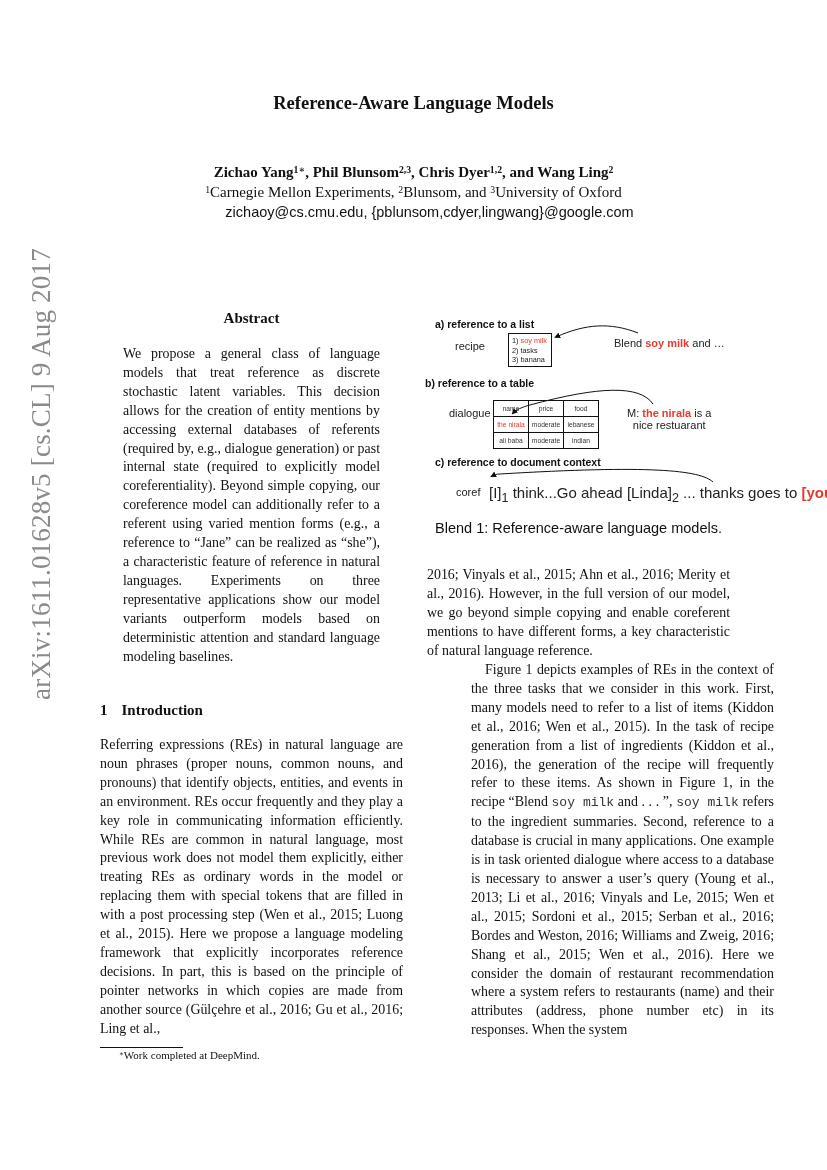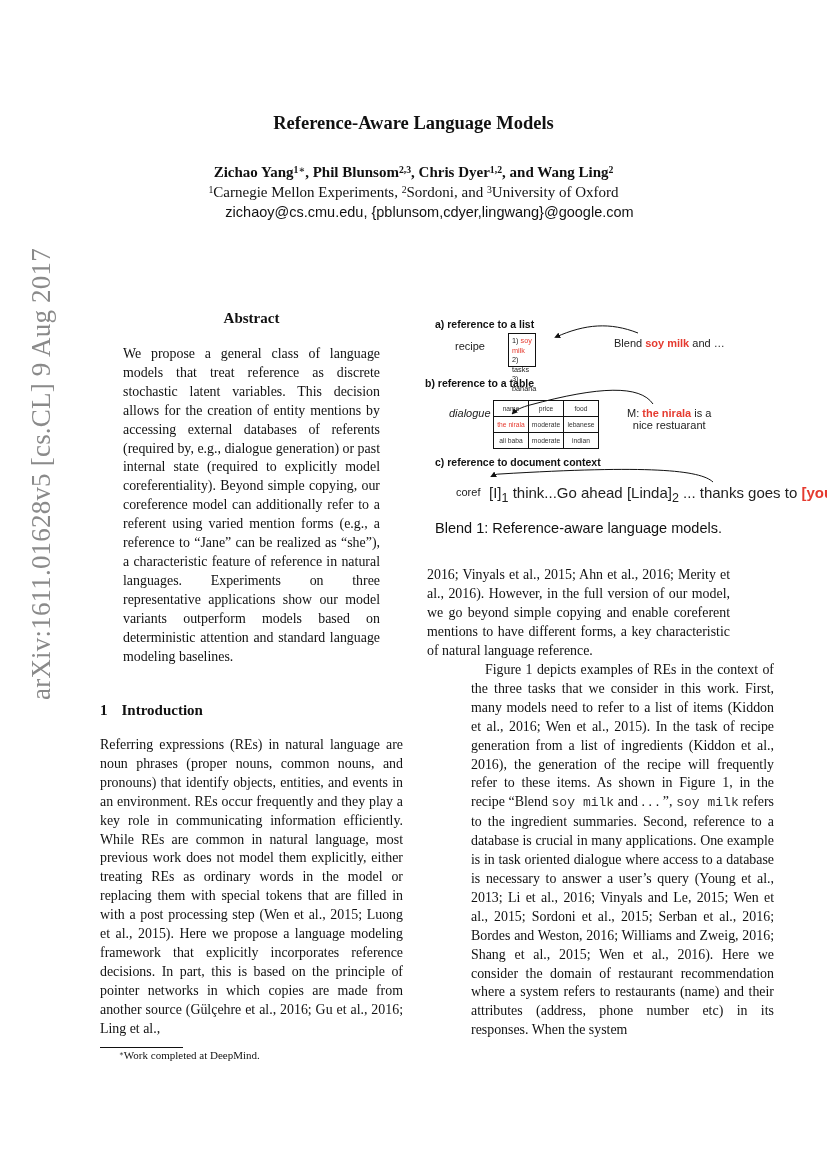--- a/index.html
+++ b/index.html
@@ -3,21 +3,21 @@
 <meta charset="utf-8">
 <style>
   html, body { margin: 0; padding: 0; background: #ffffff; }
   body {
     width: 827px; height: 1170px; position: relative; overflow: hidden;
     font-family: "Liberation Serif", "DejaVu Serif", serif; color: #111;
   }
   .abs { position: absolute; }
   .title {
     top: 93px; left: 0; width: 827px; text-align: center;
-    font-weight: bold; font-size: 18.5px; margin-top: 20px;
+    font-weight: bold; font-size: 18.5px;
   }
   .authors {
     top: 164px; left: 0; width: 827px; text-align: center;
     font-weight: bold; font-size: 15px;
   }
   .affil { top: 184px; left: 0; width: 827px; text-align: center; font-size: 15px; }
   .emails {
     top: 204px; left: 16px; width: 827px; text-align: center;
     font-family: Liberation Sans, sans-serif; font-size: 14.5px;
   }
@@ -53,41 +53,41 @@
   .footnote { top: 1049px; left: 119px; font-size: 11px; }
   .caption { top: 520px; left: 427px; width: 303px; text-align: center; font-size: 14.5px; }
 
   
   .fig { font-family: "Liberation Sans", "DejaVu Sans", sans-serif; }
   .fig-label { font-weight: bold; font-size: 10.5px; color: #111; }
   .fig-word { font-size: 11px; color: #222; padding-left: 8px; }
   .red { color: #e53a2f; }
   .red-b { color: #e53a2f; font-weight: bold; }
   .listbox {
-    top: 333px; left: 508px; width: 28px; height: 34px; border: 1.3px solid #111;
+    top: 333px; left: 508px; width: 44px; height: 34px; border: 1.3px solid #111;
     font-size: 7.3px; line-height: 9.6px; padding: 2px 0 0 3px; box-sizing: border-box; color: #222;
   }
   table.dbtable {
     position: absolute; top: 400px; left: 493px; border-collapse: collapse;
     font-family: "Liberation Sans", "DejaVu Sans", sans-serif; font-size: 6.7px; color: #333;
   }
   table.dbtable td {
     border: 1px solid #111; width: 34px; height: 15px; text-align: center; padding: 0;
   }
   .arrow-svg { position: absolute; left: 0; top: 0; overflow: visible; pointer-events: none; }
 </style>
 </head>
 <body>
 
 <div class="abs title">Reference-Aware Language Models</div>
 <div class="abs authors">
   <span>Zichao Yang</span><sup>1∗</sup><span>, </span><span>Phil Blunsom</span><sup>2,3</sup><span>, </span><span>Chris Dyer</span><sup>1,2</sup><span>, and </span><span>Wang Ling</span><sup>2</sup>
 </div>
 <div class="abs affil">
-  <sup>1</sup><span>Carnegie Mellon Experiments</span><span>, </span><sup>2</sup><span>Sordoni</span><span>, and </span><sup>3</sup><span>University of Oxford</span>
+  <sup>1</sup><span>Carnegie Mellon Experiments</span><span>, </span><sup>2</sup><span>Blunsom</span><span>, and </span><sup>3</sup><span>University of Oxford</span>
 </div>
 <div class="abs emails">zichaoy@cs.cmu.edu, {pblunsom,cdyer,lingwang}@google.com</div>
 
 <div class="abs watermark">arXiv:1611.01628v5  [cs.CL]  9 Aug 2017</div>
 
 <div class="abs abstract-head">Abstract</div>
 <div class="abs abstract-body">We propose a general class of language models that treat reference as discrete stochastic latent variables. This decision allows for the creation of entity mentions by accessing external databases of referents (required by, e.g., dialogue generation) or past internal state (required to explicitly model coreferentiality). Beyond simple copying, our coreference model can additionally refer to a referent using varied mention forms (e.g., a reference to “Jane” can be realized as “she”), a characteristic feature of reference in natural languages. Experiments on three representative applications show our model variants outperform models based on deterministic attention and standard language modeling baselines.</div>
 
 <div class="abs section-head">
   <span class="num">1</span><span>Introduction</span>
@@ -107,21 +107,21 @@
   <div class="abs fig-label" style="top:318px; left:435px;">a) reference to a list</div>
   <div class="abs fig-word" style="top:340px; left:447px;">recipe</div>
   <div class="abs listbox">
     <div><span>1)</span> <span class="red">soy milk</span></div>
     <div><span>2)</span> <span>tasks</span></div>
     <div><span>3)</span> <span>banana</span></div>
   </div>
   <div class="abs fig-word" style="top:337px; left:606px;"><span>Blend </span><span class="red-b">soy milk</span><span> and …</span></div>
 
   <div class="abs fig-label" style="top:377px; left:425px;">b) reference to a table</div>
-  <div class="abs fig-word" style="top:407px; left:441px;font-style:italic;">dialogue</div>
+  <div class="abs fig-word" style="top:407px; left:441px;">dialogue</div>
   <table class="dbtable">
     <tbody>
         <tr>
       <td>name</td>
       <td>price</td>
       <td>food</td>
     </tr>
     <tr>
       <td class="red">the nirala</td>
       <td>moderate</td>

